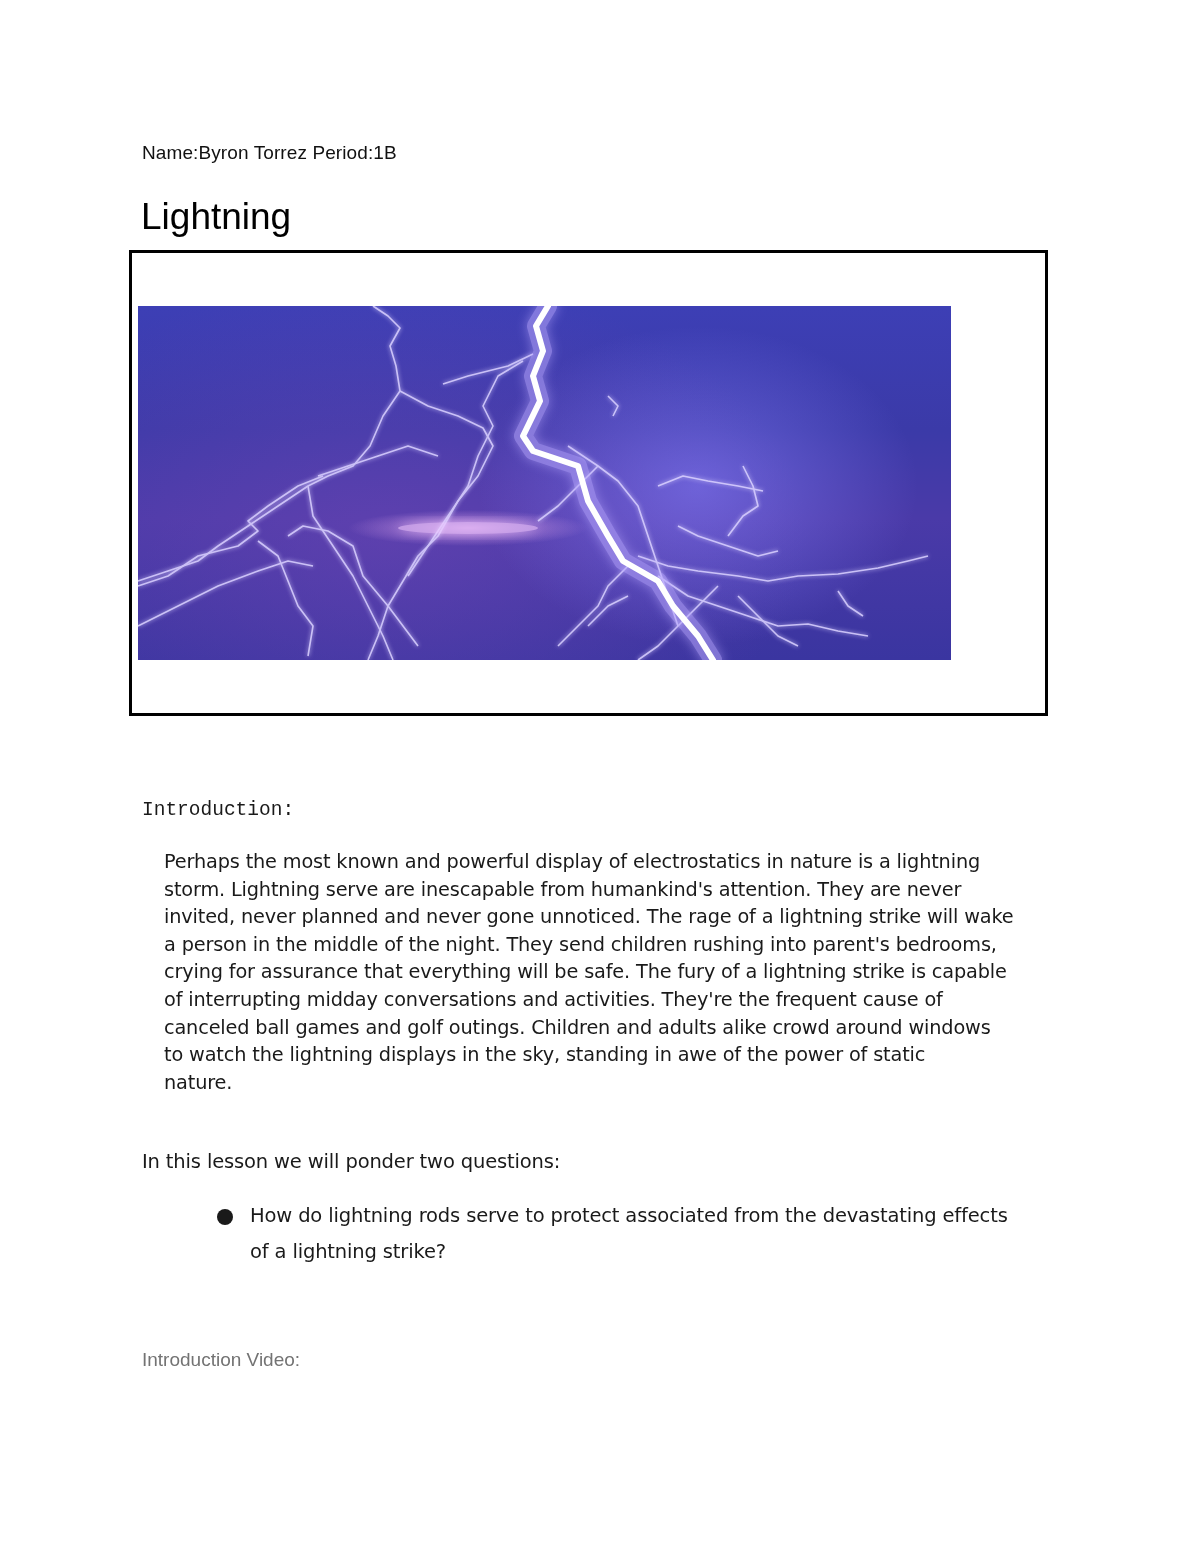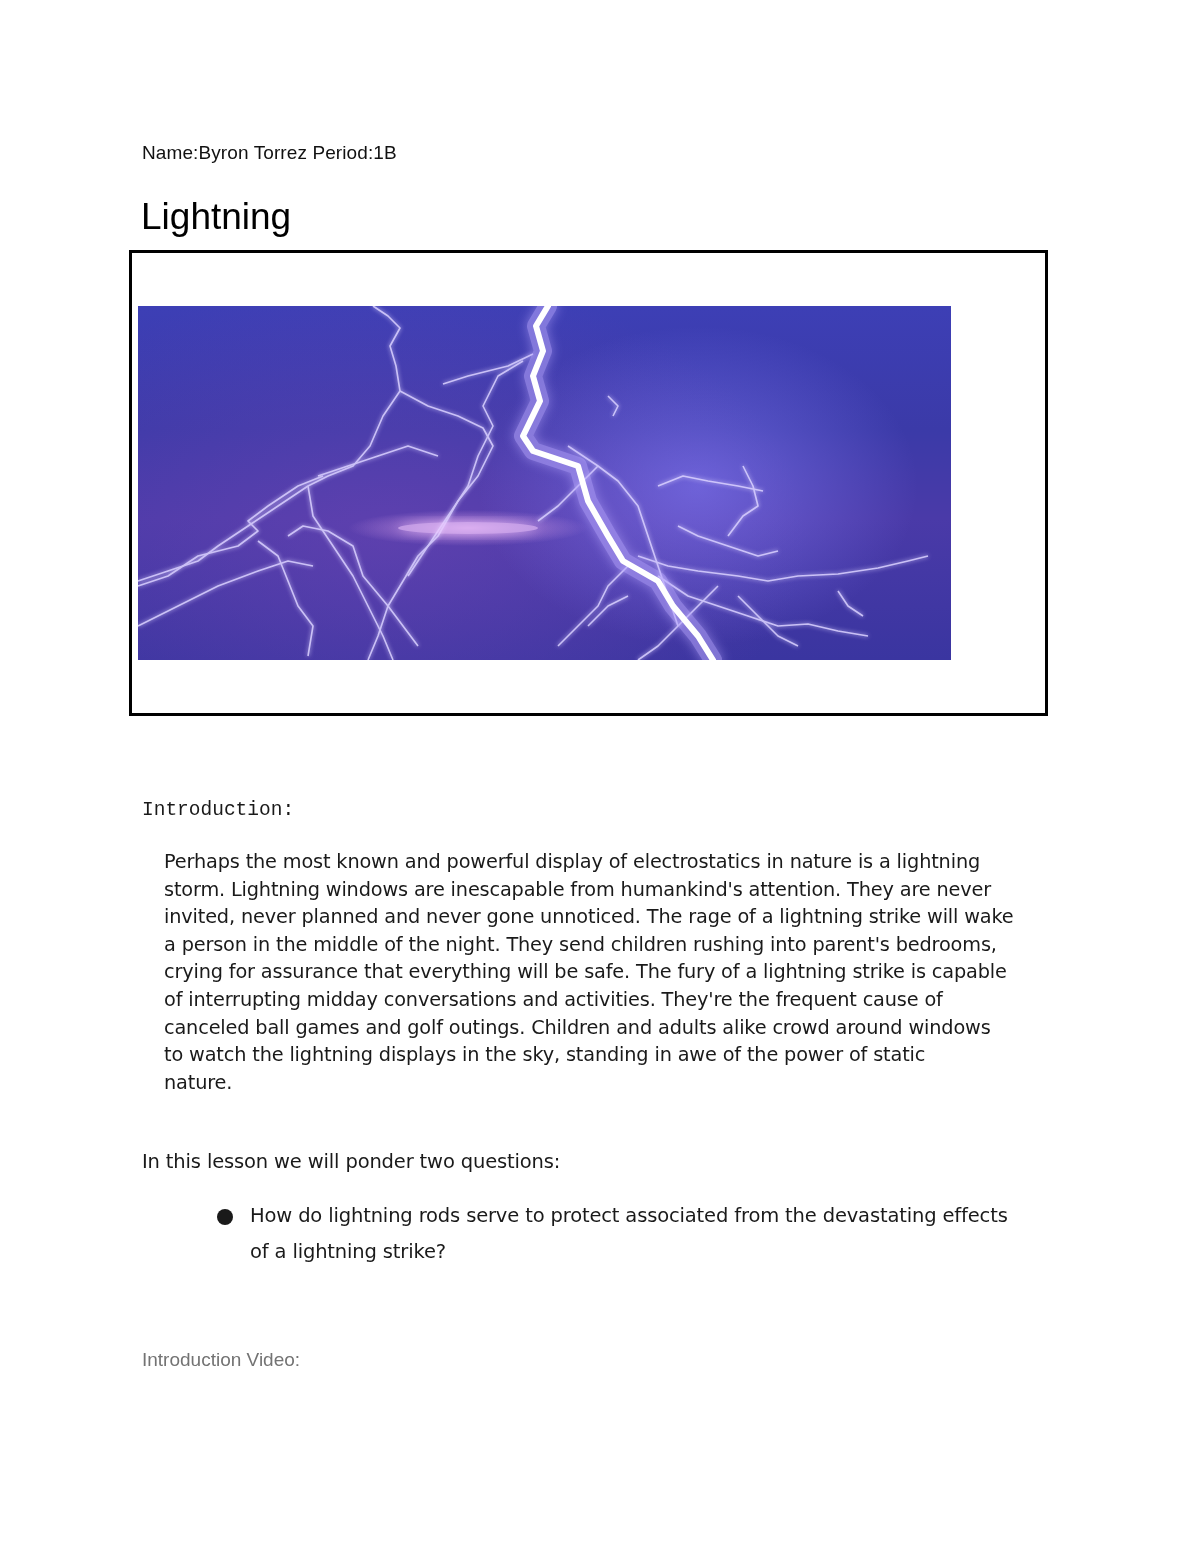--- a/index.html
+++ b/index.html
@@ -204,21 +204,21 @@
           <path d="M410,0 L398,20 L405,45 L395,70 L402,95 L385,130 L395,145 L440,160 L450,195 L470,230 L485,255 L520,275 L535,300 L560,330 L575,354" stroke="#ffffff" stroke-width="6"></path>
         </g>
       </svg>
     </div>
   </div>
 
   <div class="section-label">Introduction:</div>
 
   <div class="intro-paragraph">
     <span class="line">Perhaps the most known and powerful display of electrostatics in nature is a lightning</span>
-    <span class="line">storm. Lightning windows are inescapable from humankind's attention. They are never</span>
+    <span class="line">storm. Lightning serve are inescapable from humankind's attention. They are never</span>
     <span class="line">invited, never planned and never gone unnoticed. The rage of a lightning strike will wake</span>
     <span class="line">a person in the middle of the night. They send children rushing into parent's bedrooms,</span>
     <span class="line">crying for assurance that everything will be safe. The fury of a lightning strike is capable</span>
     <span class="line">of interrupting midday conversations and activities. They're the frequent cause of</span>
     <span class="line">canceled ball games and golf outings. Children and adults alike crowd around windows</span>
     <span class="line">to watch the lightning displays in the sky, standing in awe of the power of static</span>
     <span class="line">nature.</span>
   </div>
 
   <div class="lesson-line">In this lesson we will ponder two questions:</div>

